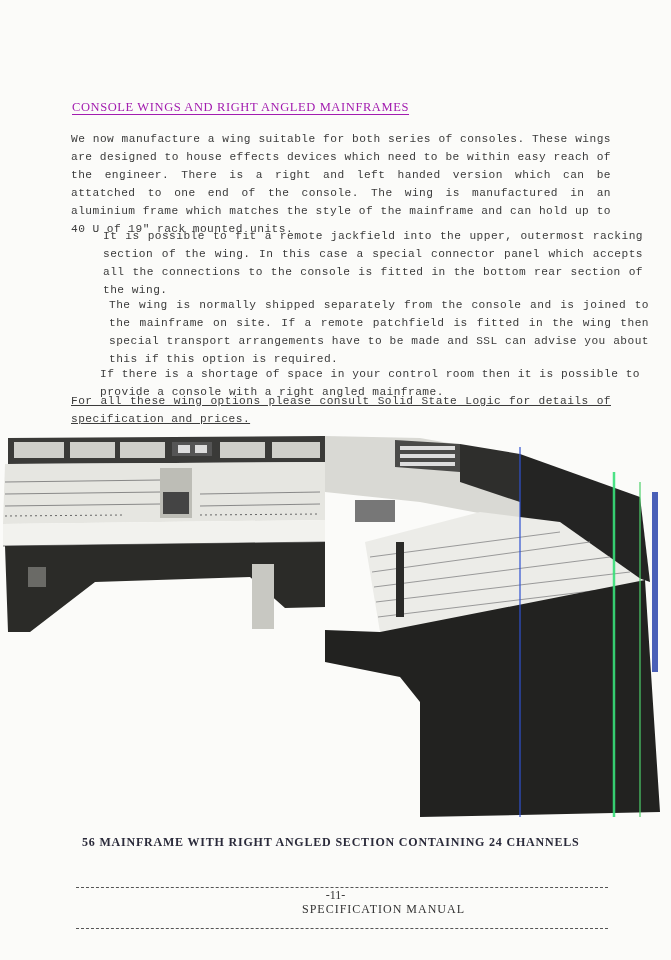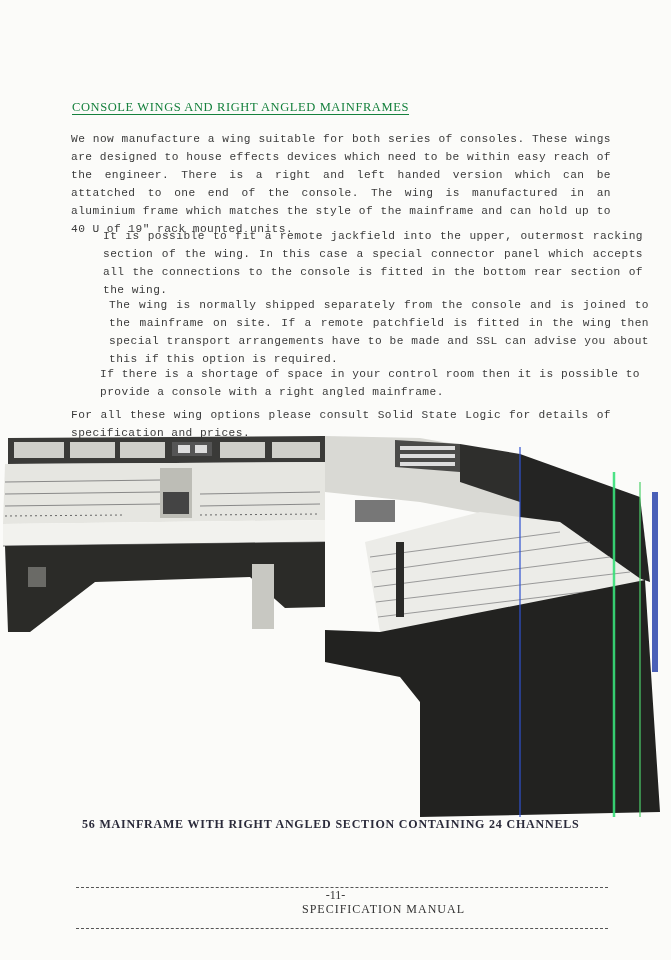--- a/index.html
+++ b/index.html
@@ -1,21 +1,21 @@
 <!DOCTYPE html>
 <html><head>
 <meta charset="utf-8">
 <style>
   html, body { margin:0; padding:0; }
   body { width:671px; height:960px; background:#fbfbf9; position:relative; overflow:hidden; font-family:"Liberation Mono", "DejaVu Sans Mono", monospace; color:#3a3a3a; }
-  .heading { position:absolute; left:72px; top:100px; font-family:"Liberation Serif", serif; font-size:12.5px; letter-spacing:0.6px; color:#15803d; text-decoration:underline; text-underline-offset:3px; }
+  .heading { position:absolute; left:72px; top:100px; font-family:"Liberation Serif", serif; font-size:12.5px; letter-spacing:0.6px; color:#a21caf; text-decoration:underline; text-underline-offset:3px; }
   .para { position:absolute; left:71px; width:540px; font-size:11.2px; line-height:18px; letter-spacing:0.45px; text-align:justify; color:#3b3b3b; margin:0; }
-  .p1 { top:130px; } .p2 { top:227px;margin-left:32px; } .p3 { top:296px;margin-left:38px; } .p4 { top:365px;margin-left:29px; } .p5 { top:406px; }
+  .p1 { top:130px; } .p2 { top:227px;margin-left:32px; } .p3 { top:296px;margin-left:38px; } .p4 { top:365px;margin-left:29px; } .p5 { top:392px;text-decoration:underline; }
   .photo { position:absolute; left:0; top:432px; width:671px; height:390px; }
-  .caption { position:absolute; left:82px; top:817px; font-family:"Liberation Serif", serif; font-weight:bold; font-size:12px; letter-spacing:0.8px; color:#2a2a3a; }
+  .caption { position:absolute; left:82px; top:835px; font-family:"Liberation Serif", serif; font-weight:bold; font-size:12px; letter-spacing:0.8px; color:#2a2a3a; }
   .rule { position:absolute; left:76px; width:532px; height:0; border-top:1px dashed #555; }
   .rule.top { top:887px; } .rule.bot { top:928px; }
   .pagenum { position:absolute; left:0; width:671px; top:888px; text-align:center; font-family:"Liberation Serif", serif; font-size:12px; color:#333; }
   .footer { position:absolute; left:0; width:671px; top:902px; text-align:center; font-family:"Liberation Serif", serif; font-size:12px; letter-spacing:1px; color:#333;padding-left:48px; }
 </style>
 </head>
 <body>
 
 <div class="heading">CONSOLE WINGS AND RIGHT ANGLED MAINFRAMES</div>
 

